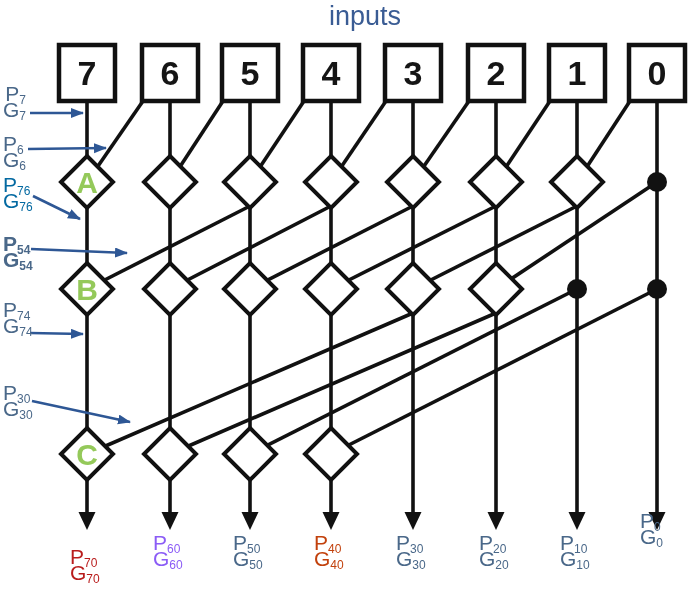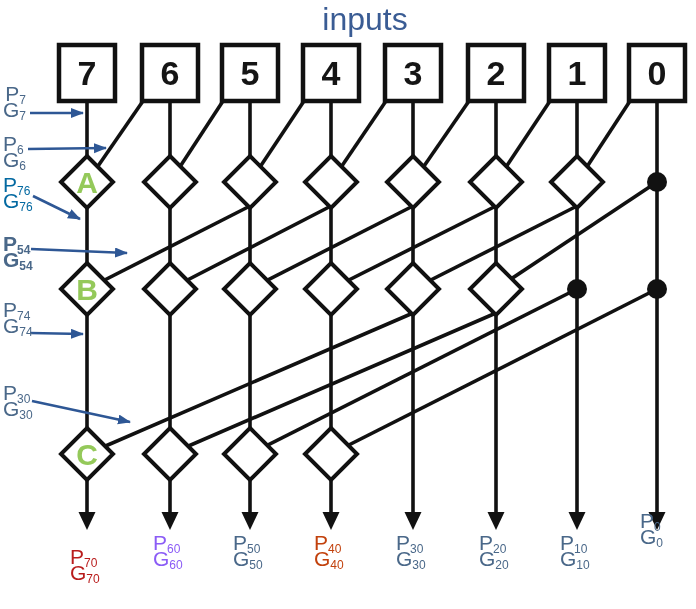--- a/index.html
+++ b/index.html
@@ -2,21 +2,21 @@
 <html><head>
 <meta charset="utf-8">
 <style>
   html,body{margin:0;padding:0;background:#ffffff;}
   .stage{
     position:relative;width:696px;height:609px;background:#ffffff;overflow:hidden;
     font-family:"Liberation Sans",sans-serif;
   }
   .title{
     position:absolute;transform:translateX(-50%);
-    font-size:32px;font-weight:400;white-space:nowrap;
+    font-size:27px;font-weight:400;white-space:nowrap;
   }
   .anno{
     position:absolute;font-size:21px;line-height:16px;white-space:nowrap;
   }
   .anno div{height:16px;}
   .anno sub, .out-label sub{
     font-size:12px;line-height:0;vertical-align:-3px;letter-spacing:0;
   }
   .out-label{
     position:absolute;font-size:21px;line-height:16px;white-space:nowrap;

